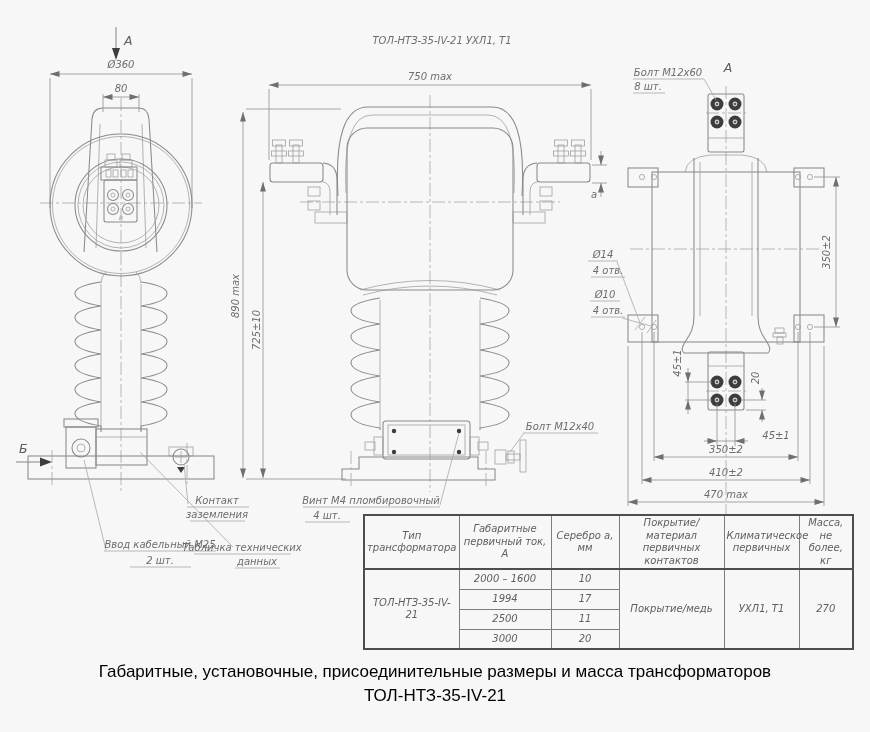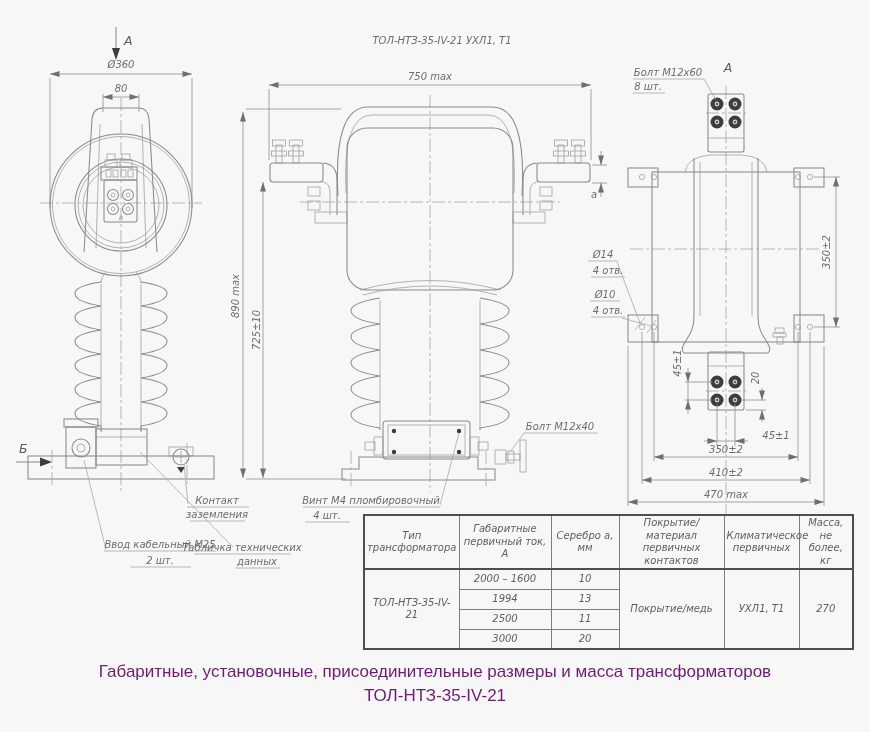--- a/index.html
+++ b/index.html
@@ -17,21 +17,21 @@
   text.big{font:italic 12.5px "DejaVu Sans",sans-serif;fill:#5d5d5d;}
   text.sm{font:italic 6px "DejaVu Sans",sans-serif;fill:#8d8d8d;}
   
   table.spec{position:absolute;left:363px;top:514px;width:489px;border-collapse:collapse;
              table-layout:fixed;border:2px solid #4e4e4e;background:transparent;}
   table.spec th,table.spec td{border:1px solid #7d7d7d;font:italic 10px/1.25 "DejaVu Sans",sans-serif;
              color:#5e5e5e;text-align:center;vertical-align:middle;padding:1px 2px;font-weight:normal;}
   table.spec thead th{height:37px;border-bottom:2px solid #4e4e4e;}
   table.spec tbody tr{height:20px;}
   
-  .caption{position:absolute;left:0;right:0;top:662px;text-align:center;color:#701a75;
+  .caption{position:absolute;left:0;right:0;top:662px;text-align:center;color:#000000;
            font-family:"Liberation Sans",sans-serif;}
   .caption .c1{font-size:17px;}
   .caption .c2{font-size:17px;margin-top:4px;}
 </style>
 </head>
 <body>
 
 <div class="page">
 <svg width="870" height="660" viewBox="0 0 870 660">
   <defs>
@@ -389,21 +389,21 @@
     <tr>
       <td rowspan="4">ТОЛ-НТЗ-35-IV-21</td>
       <td>2000 – 1600</td>
       <td>10</td>
       <td rowspan="4">Покрытие/медь</td>
       <td rowspan="4">УХЛ1, Т1</td>
       <td rowspan="4">270</td>
     </tr>
     <tr>
       <td>1994</td>
-      <td>13</td>
+      <td>17</td>
     </tr>
     <tr>
       <td>2500</td>
       <td>11</td>
     </tr>
     <tr>
       <td>3000</td>
       <td>20</td>
     </tr>
   </tbody>

